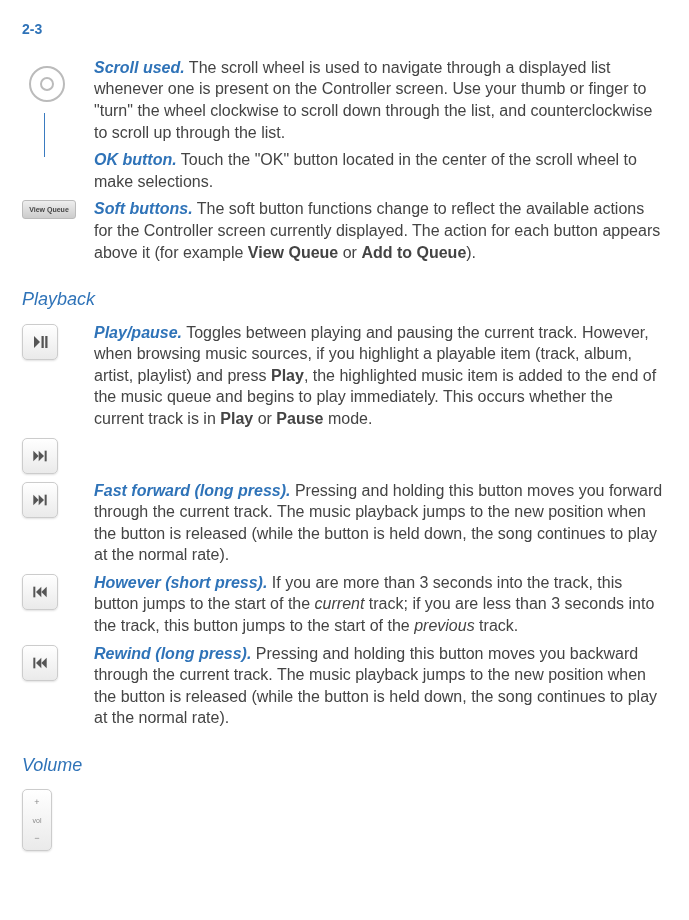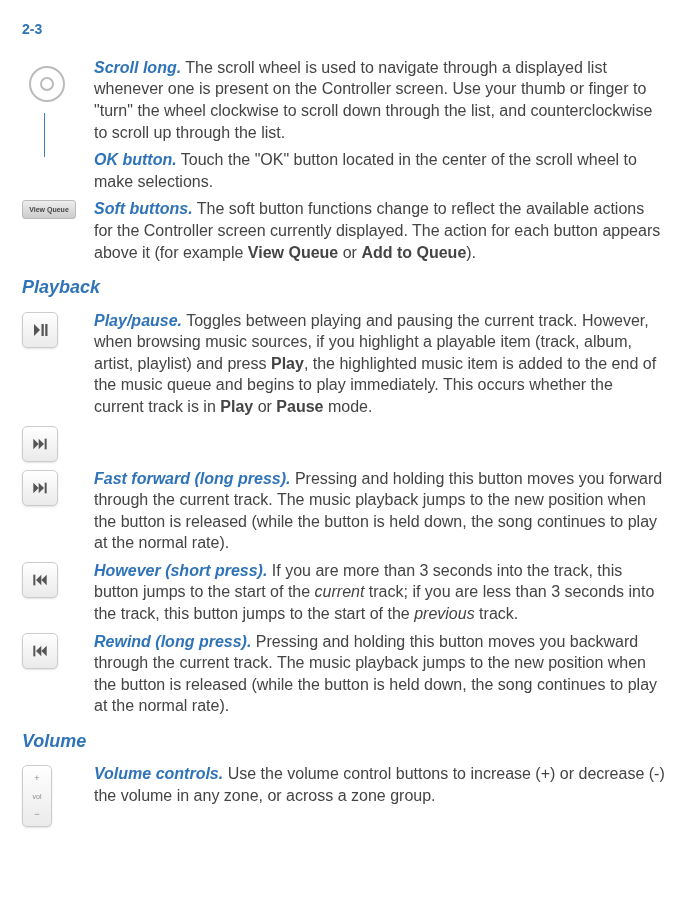--- a/index.html
+++ b/index.html
@@ -40,23 +40,23 @@
   .term {
     color: #2f73b8;
     font-style: italic;
     font-weight: 700;
   }
   .bold { font-weight: 700; }
   .ital { font-style: italic; }
   .section-head {
     color: #2f73b8;
     font-style: italic;
-    font-weight: 700;
+    font-weight: 400;
     font-size: 18px;
-    margin: 12px 0 10px 0;
+    margin: 24px 0 10px 0;
   }
   .hw-btn {
     width: 34px;
     height: 34px;
     border: 1px solid #ccc;
     border-radius: 5px;
     background: linear-gradient(to bottom, #fff, #eaeaea);
     box-shadow: 0 1px 2px rgba(0,0,0,0.12);
     display: flex;
     align-items: center;
@@ -136,21 +136,21 @@
 <div class="entry">
   <div class="iconcol">
     <div class="scrollwheel">
       <div class="ring">
           <div class="center"></div>
         </div>
       <div class="lead"></div>
     </div>
   </div>
   <div class="textcol">
-    <span class="term">Scroll long.</span><span> The scroll wheel is used to navigate through a displayed list whenever one is present on the Controller screen. Use your thumb or finger to "turn" the wheel clockwise to scroll down through the list, and counterclockwise to scroll up through the list.</span>
+    <span class="term">Scroll used.</span><span> The scroll wheel is used to navigate through a displayed list whenever one is present on the Controller screen. Use your thumb or finger to "turn" the wheel clockwise to scroll down through the list, and counterclockwise to scroll up through the list.</span>
   </div>
 </div>
 
 <div class="entry">
   <div class="iconcol"></div>
   <div class="textcol">
     <span class="term">OK button.</span><span> Touch the "OK" button located in the center of the scroll wheel to make selections.</span>
   </div>
 </div>
 
@@ -240,16 +240,13 @@
 <div class="section-head">Volume</div>
 
 <div class="entry">
   <div class="iconcol">
     <div class="hw-btn tall">
       <span>+</span>
       <span style="font-size:7px;">vol</span>
       <span>−</span>
     </div>
   </div>
-  <div class="textcol">
-    <span class="term">Volume controls.</span><span> Use the volume control buttons to increase (+) or decrease (-) the volume in any zone, or across a zone group.</span>
-  </div>
 </div>
 
 </body></html>

